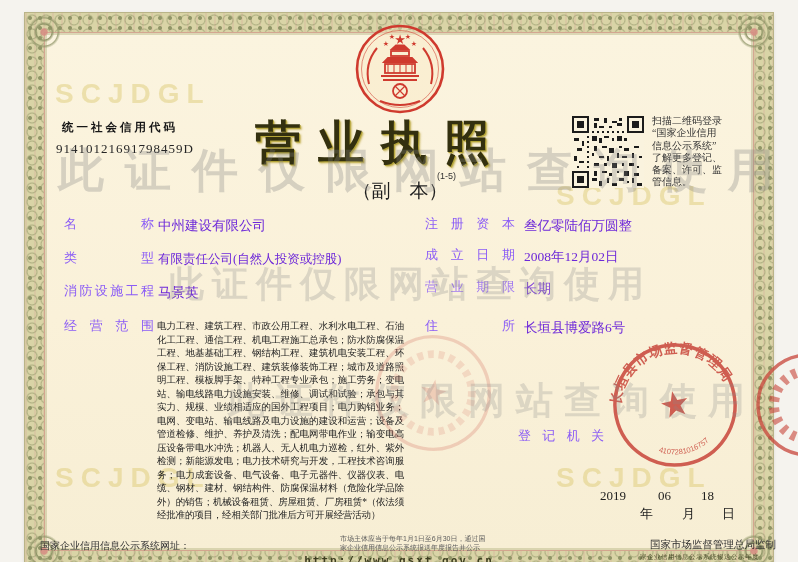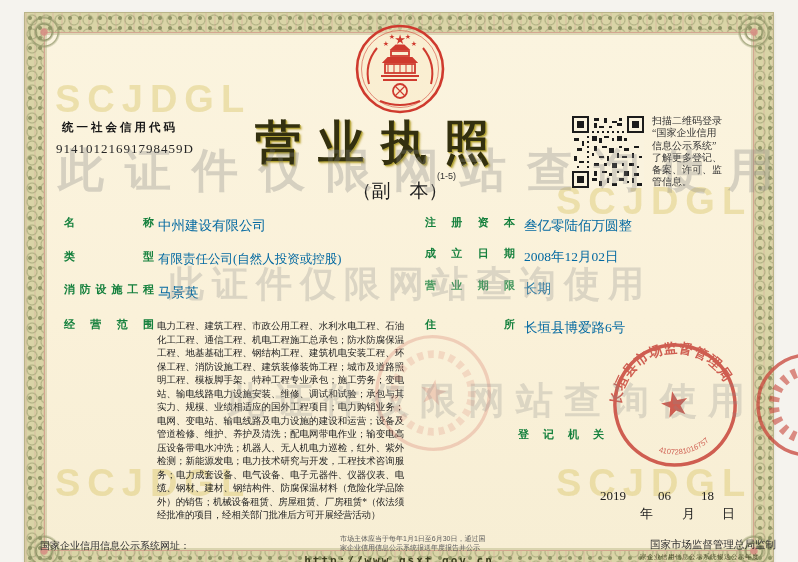--- a/index.html
+++ b/index.html
@@ -43,36 +43,36 @@
     text-shadow:1px 1px 0 #b3a437, 2px 2px 2px rgba(190,170,70,.85); white-space:nowrap; }
   .subtitle { position:absolute; left:320px; top:178px; width:160px; text-align:center;
     font-size:19px; color:#1f1f1f; font-family:"Liberation Serif",serif; }
   .subtitle-sup { position:absolute; left:437px; top:171px; font-size:9px; color:#333; }
 
   .qr { position:absolute; left:572px; top:116px; }
   .qr-caption { position:absolute; left:652px; top:115px; width:100px; font-size:10px;
     line-height:12.3px; color:#333; white-space:pre-line; font-family:"Liberation Serif",serif; }
 
   
-  .flabel { position:absolute; display:inline-block; width:90px; font-size:11px; font-weight:bold;
-    color:#15803d; text-align:justify; text-align-last:justify; }
-  .fvalue { position:absolute; font-family:"Liberation Serif",serif; font-size:13.5px; color:#0369a1; }
+  .flabel { position:absolute; display:inline-block; width:90px; font-size:13px; font-weight:normal;
+    color:#8b5cf6; text-align:justify; text-align-last:justify; }
+  .fvalue { position:absolute; font-family:"Liberation Serif",serif; font-size:13.5px; color:#6d28d9; }
   .scope { position:absolute; left:157px; top:320px; width:247px; font-family:"Liberation Serif",serif;
     font-size:9.5px; line-height:13.5px; color:#232323; text-align:justify; letter-spacing:-.2px; }
 
   .reg-date span { position:absolute; font-family:"Liberation Serif",serif; font-size:13px; color:#1d1d1d;margin-top:28px; }
 
   
   .seal { position:absolute; }
   .wm { position:absolute; color:rgba(128,128,128,.30); font-weight:bold; white-space:nowrap;
     pointer-events:none; }
   .wm1 { left:58px; top:140px; font-size:46px; letter-spacing:21px; }
   .wm2 { left:168px; top:260px; font-size:36px; letter-spacing:8px; color:rgba(135,135,135,.27); }
   .wm3 { left:228px; top:376px; font-size:37px; letter-spacing:11px; color:rgba(135,135,135,.25); }
-  .wm-pale { position:absolute; font-size:38px; font-weight:bold; letter-spacing:7px;
+  .wm-pale { position:absolute; font-size:28px; font-weight:bold; letter-spacing:7px;
     color:rgba(214,192,90,.38); pointer-events:none; }
 
   
   .footer-left { position:absolute; left:8px; top:539px; font-size:10px; color:#333;padding-left:32px; }
   .footer-center { position:absolute; left:340px; top:535px; font-size:7px; line-height:8.6px;
     color:#5a5a5a; white-space:pre-line; }
   .footer-right { position:absolute; left:650px; top:538px; font-size:10.5px; color:#2e2e2e; }
 </style>
 </head>
 <body>

